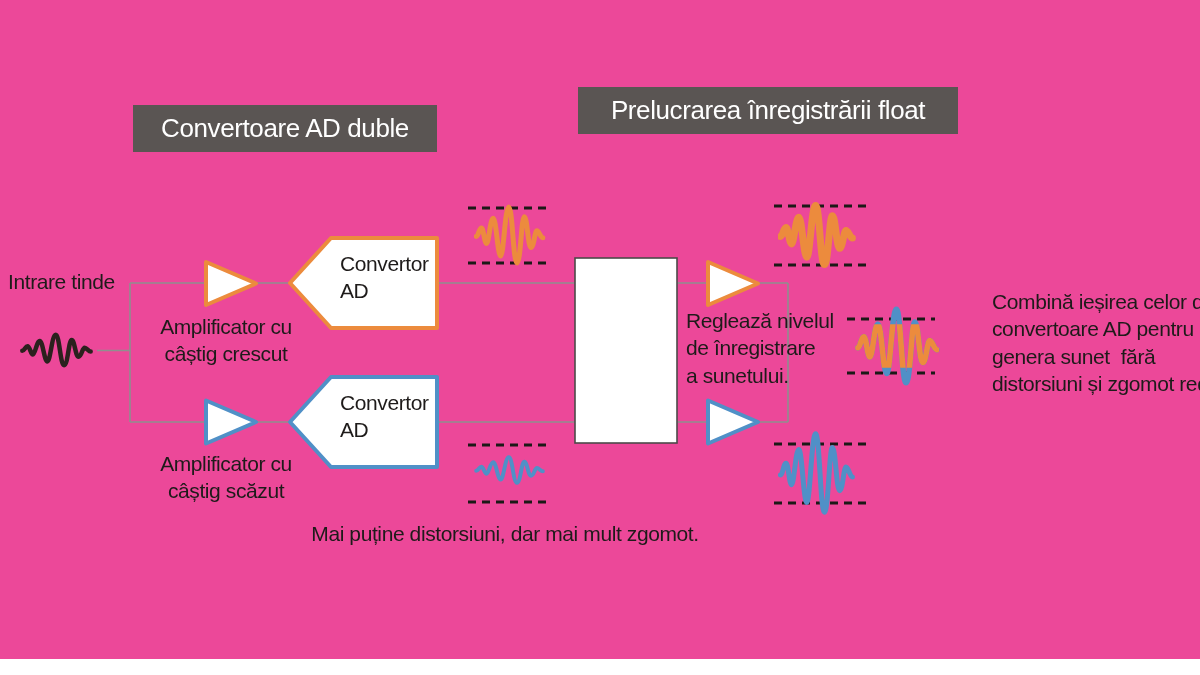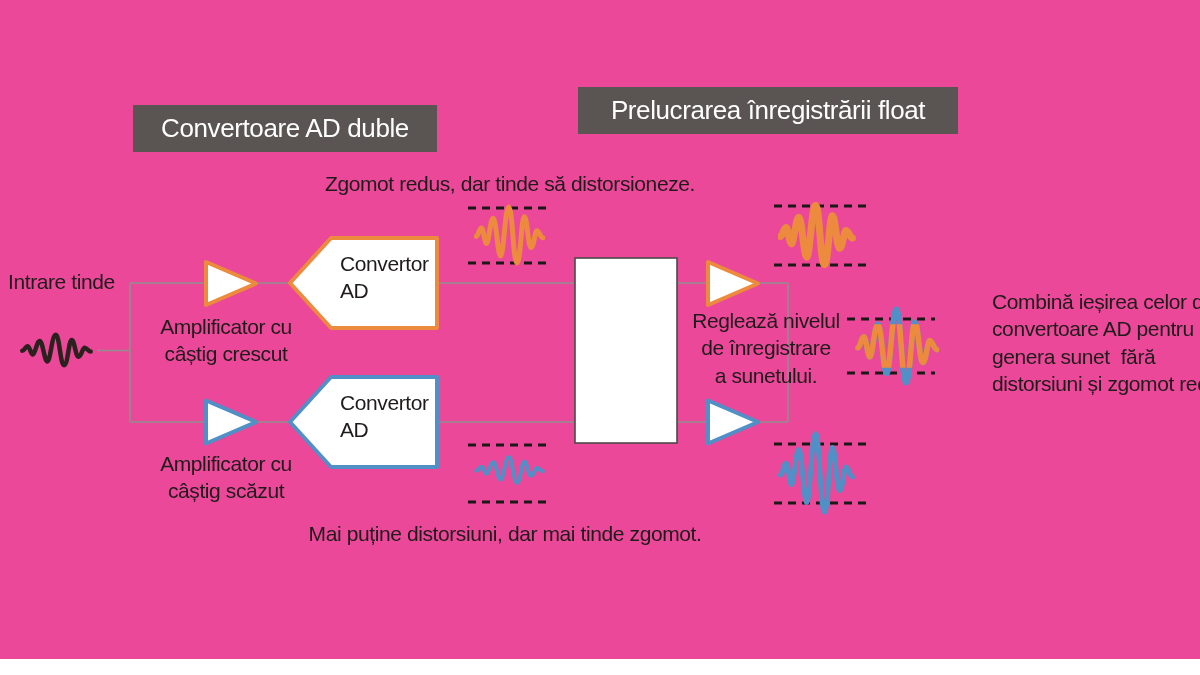--- a/index.html
+++ b/index.html
@@ -60,23 +60,22 @@
     <rect class="float-rect" x="575" y="258" width="102" height="185"></rect>
   </svg>
 
   <div class="bar" style="left:133px; top:105px; width:304px;">
     <span>Convertoare AD duble</span>
   </div>
   <div class="bar" style="left:578px; top:87px; width:380px;">
     <span>Prelucrarea înregistrării float</span>
   </div>
 
-  <div class="note center" style="left:285px; top:170px; width:450px;">Zgomot redus, dar tinde să distorsioneze.</div>
-  <div class="note center" style="left:275px; top:520px; width:460px;">Mai puține distorsiuni, dar mai tinde zgomot.</div>
-  <div class="note prewrap" style="left:686px; top:307px; width:160px;text-align:center;">Reglează nivelul
+  <div class="note center" style="left:275px; top:520px; width:460px;">Mai puține distorsiuni, dar mai mult zgomot.</div>
+  <div class="note prewrap" style="left:686px; top:307px; width:160px;">Reglează nivelul
 de înregistrare
 a sunetului.</div>
   <div class="note prewrap" style="left:952px; top:288px; width:248px;margin-left:40px;">Combină ieșirea celor două
 convertoare AD pentru a
 genera sunet  fără
 distorsiuni și zgomot redus.</div>
 
   <div class="note" style="left:8px; top:268px;">Intrare tinde</div>
   <div class="note prewrap center" style="left:130px; top:313px; width:192px;">Amplificator cu
 câștig crescut</div>

